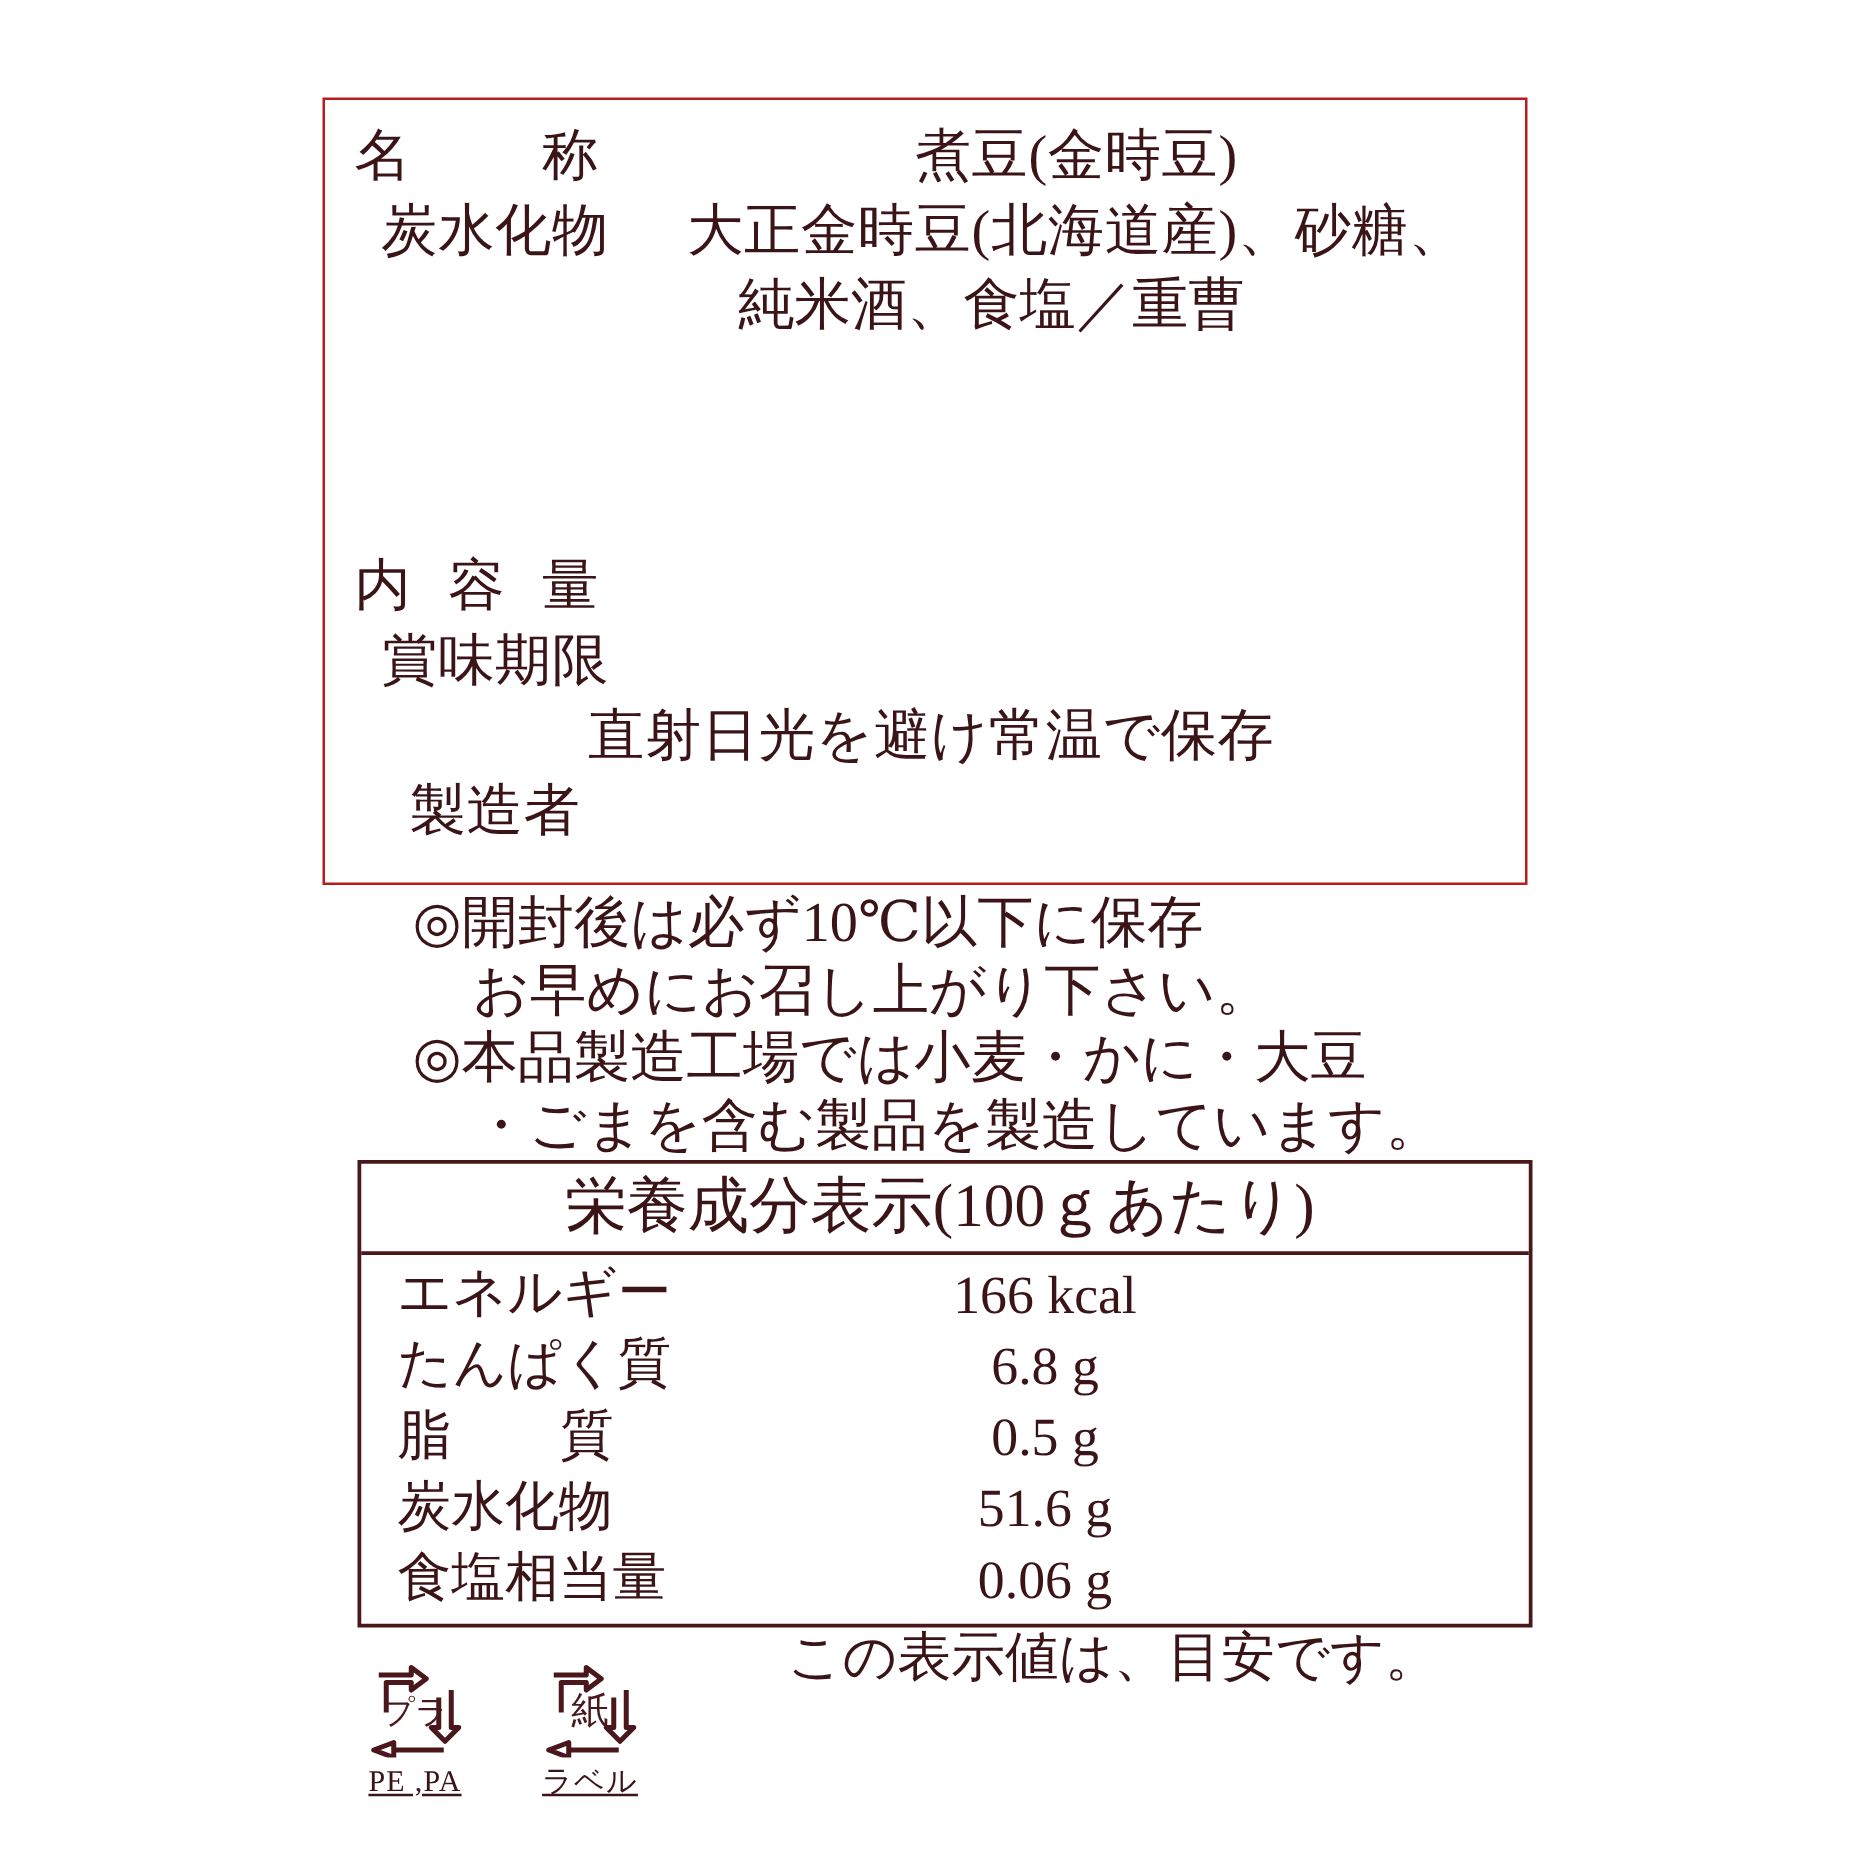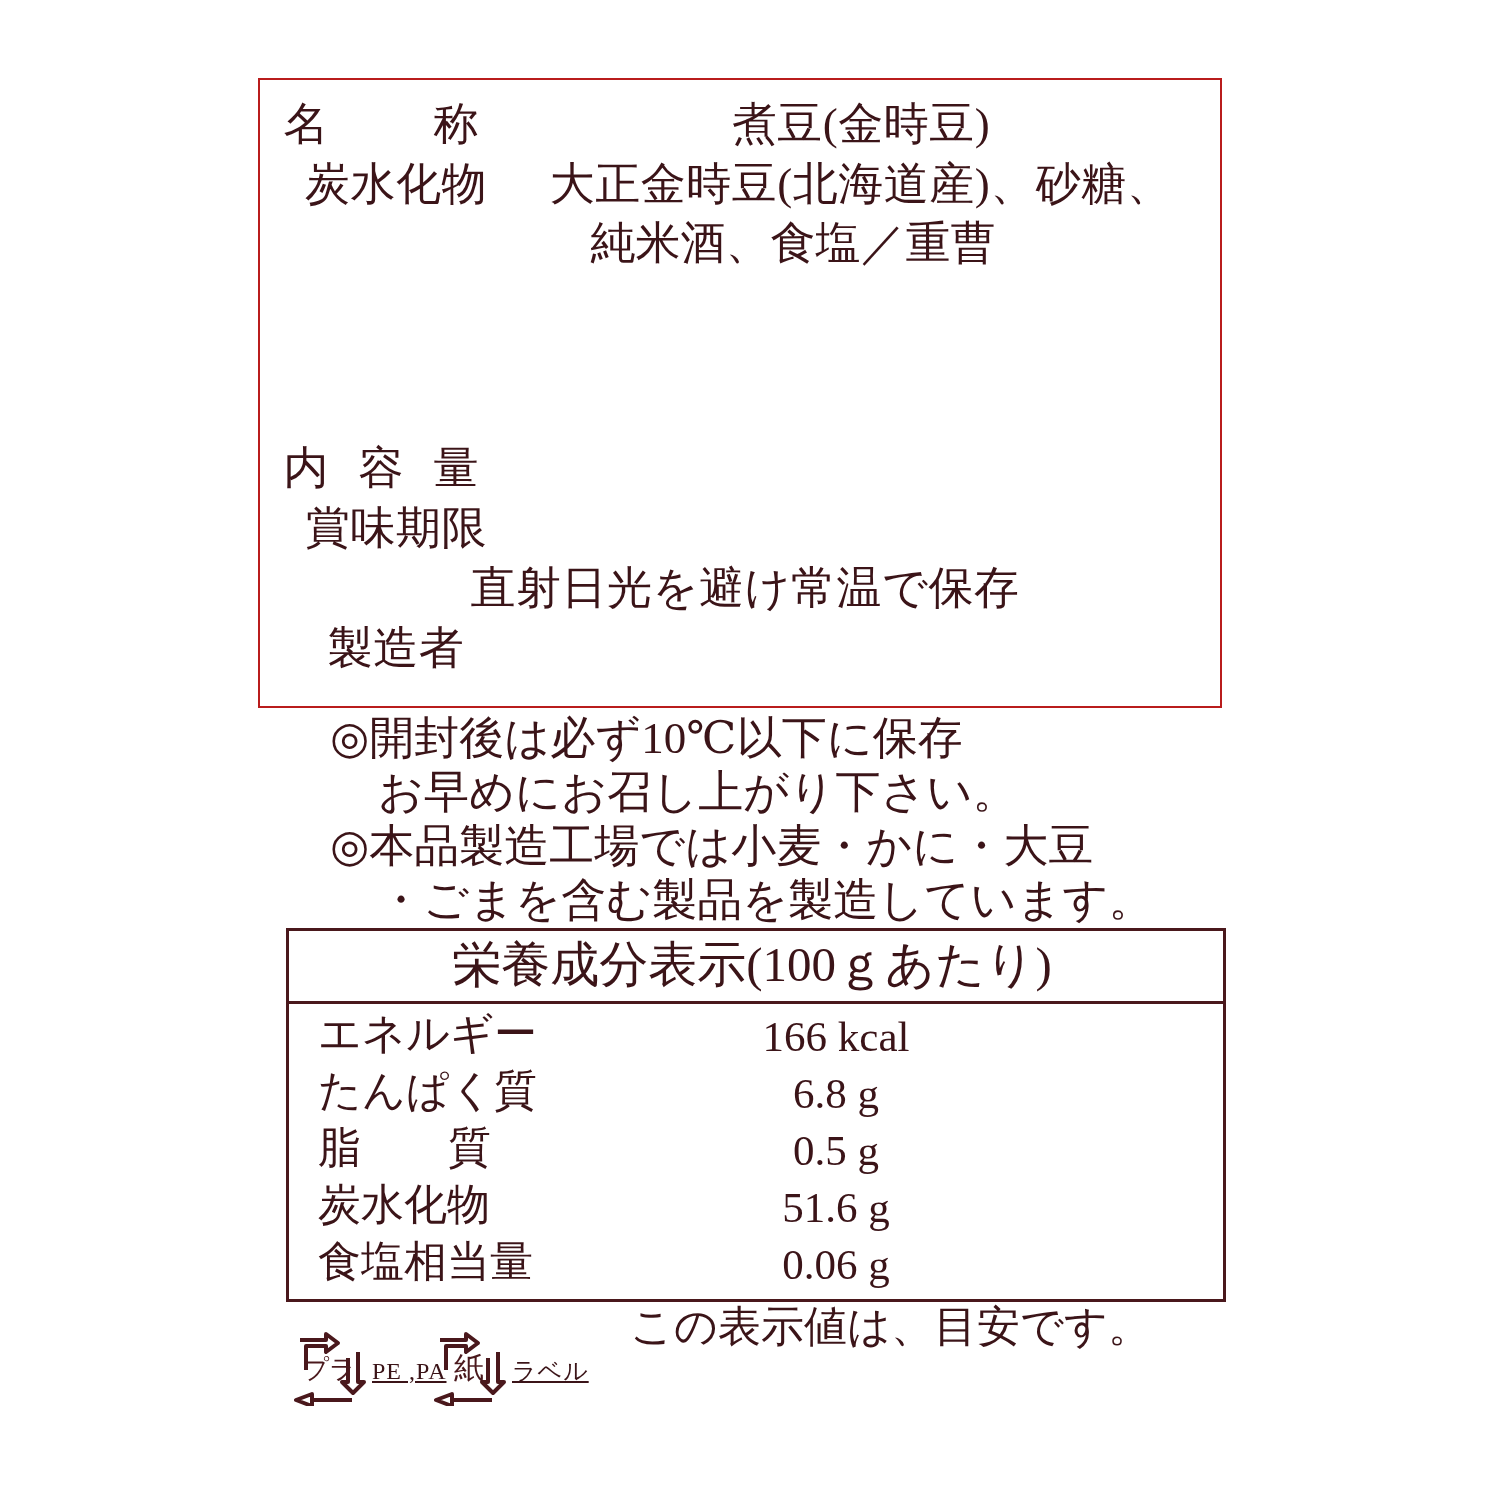--- a/index.html
+++ b/index.html
@@ -142,21 +142,21 @@
   .marks {
     position: absolute;
     left: 286px;
     top: 1330px;
     display: flex;
     gap: 48px;
   }
   .mark {
     width: 92px;
     display: flex;
-    flex-direction: row;
+    flex-direction: column;
     align-items: center;
   }
   .mark-glyph {
     width: 86px;
     height: 76px;
     position: relative;
   }
   .mark-glyph svg {
     display: block;
   }

